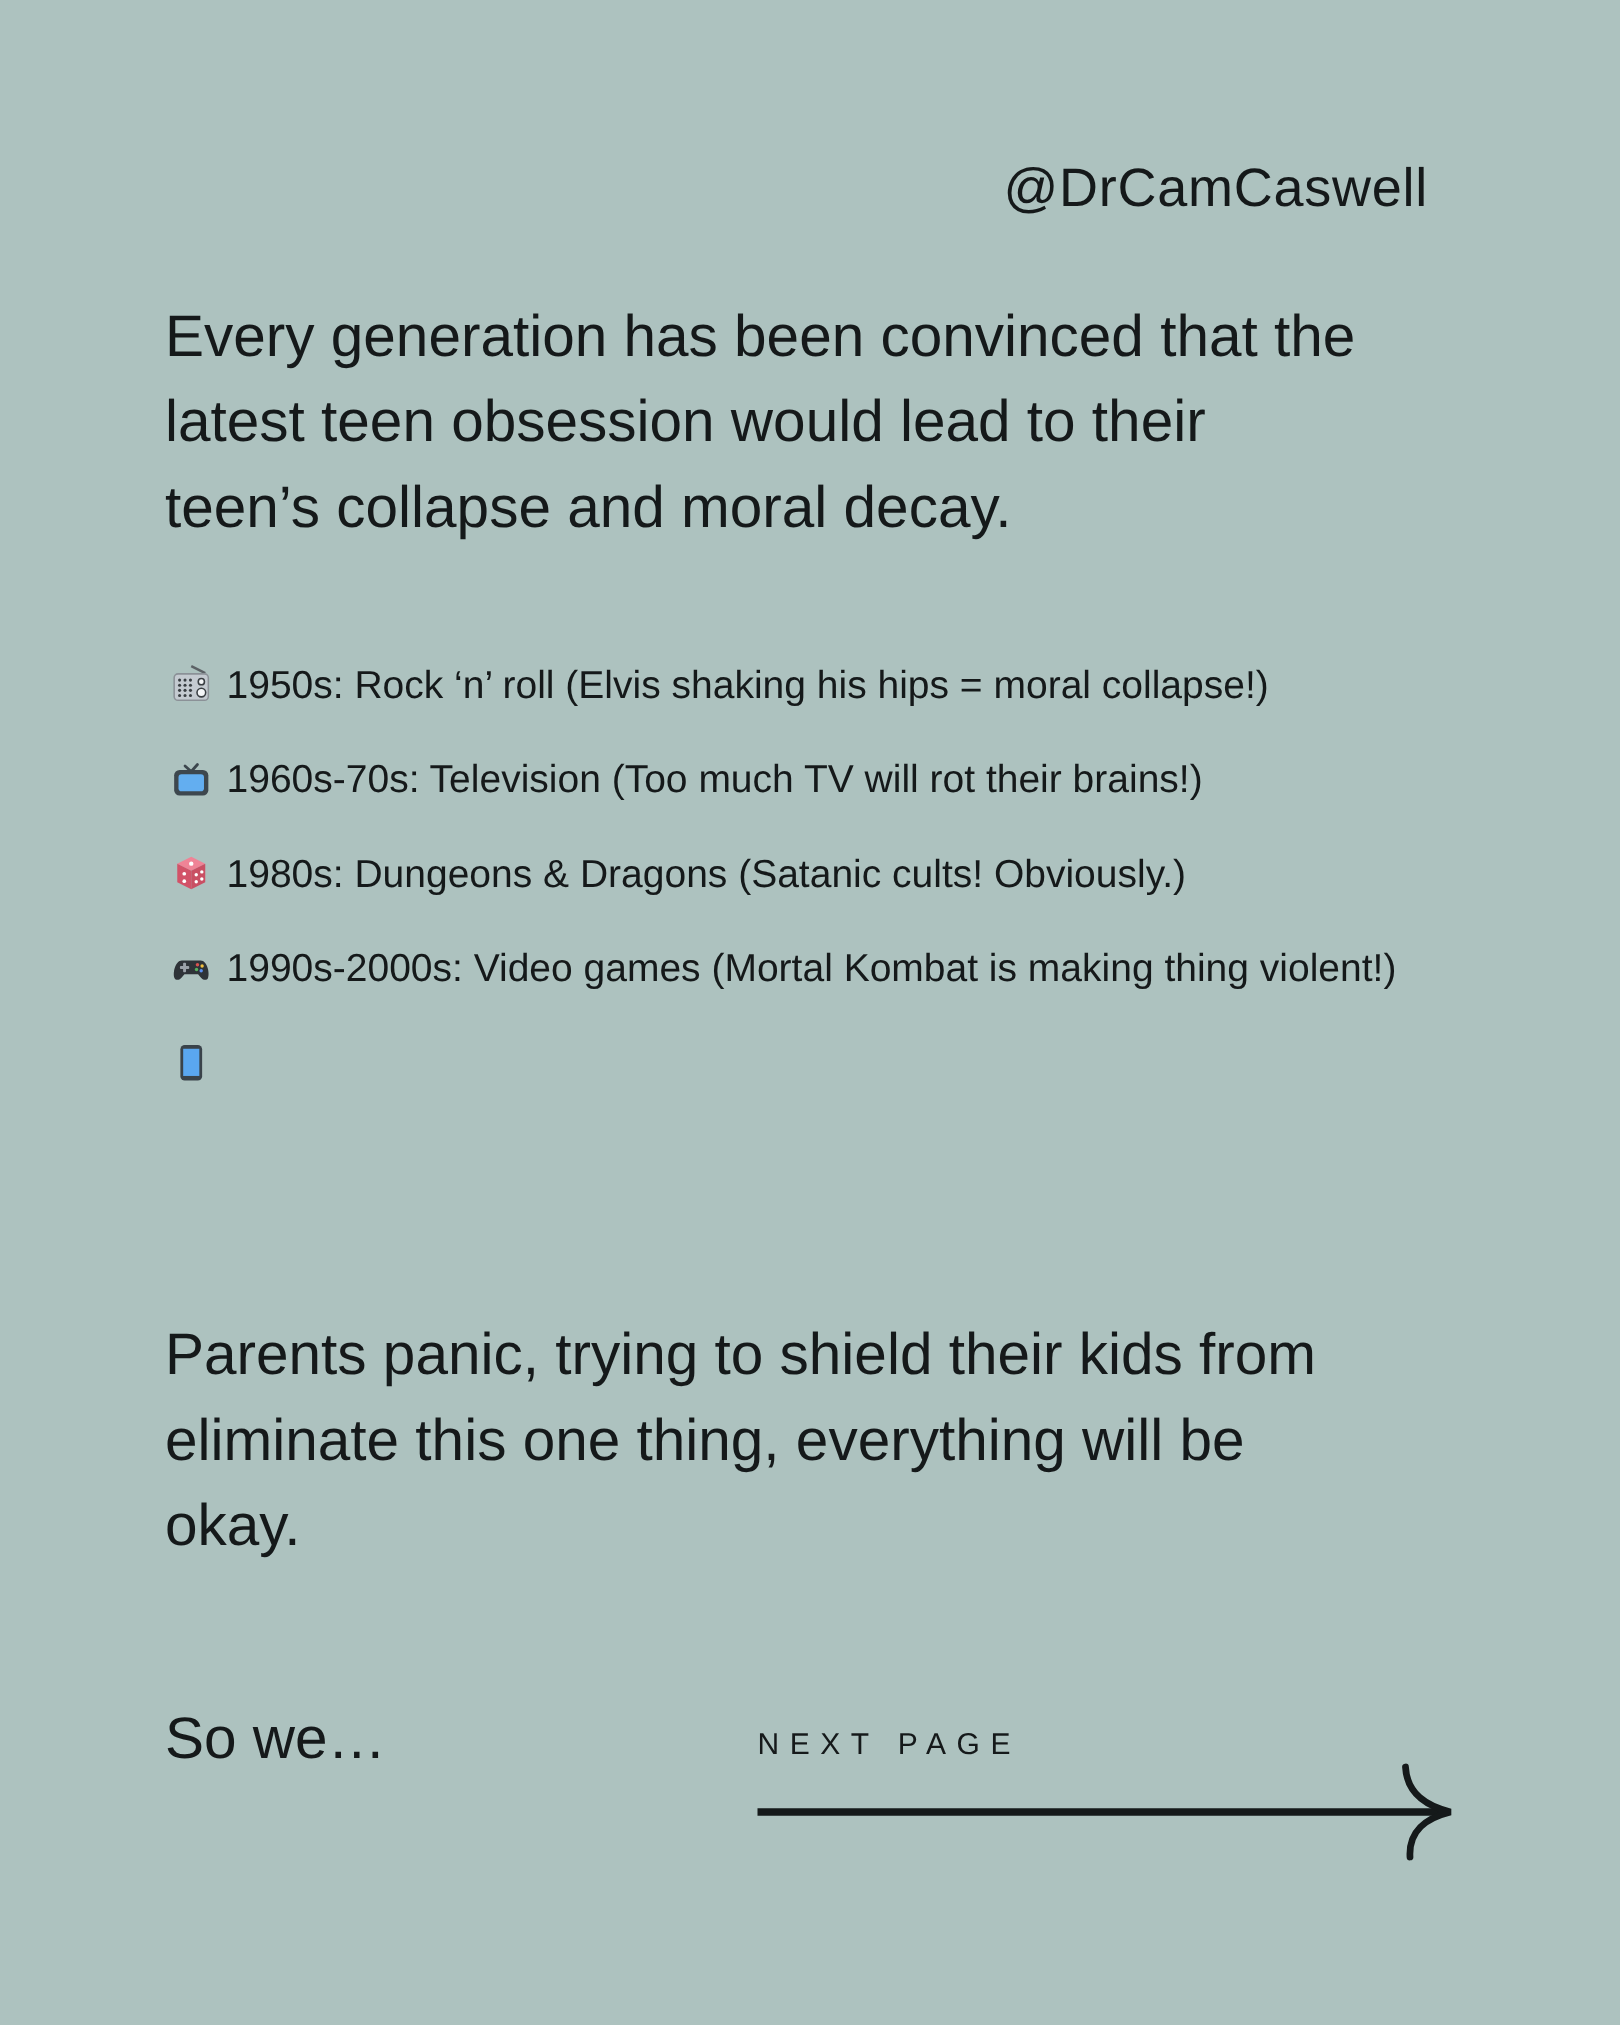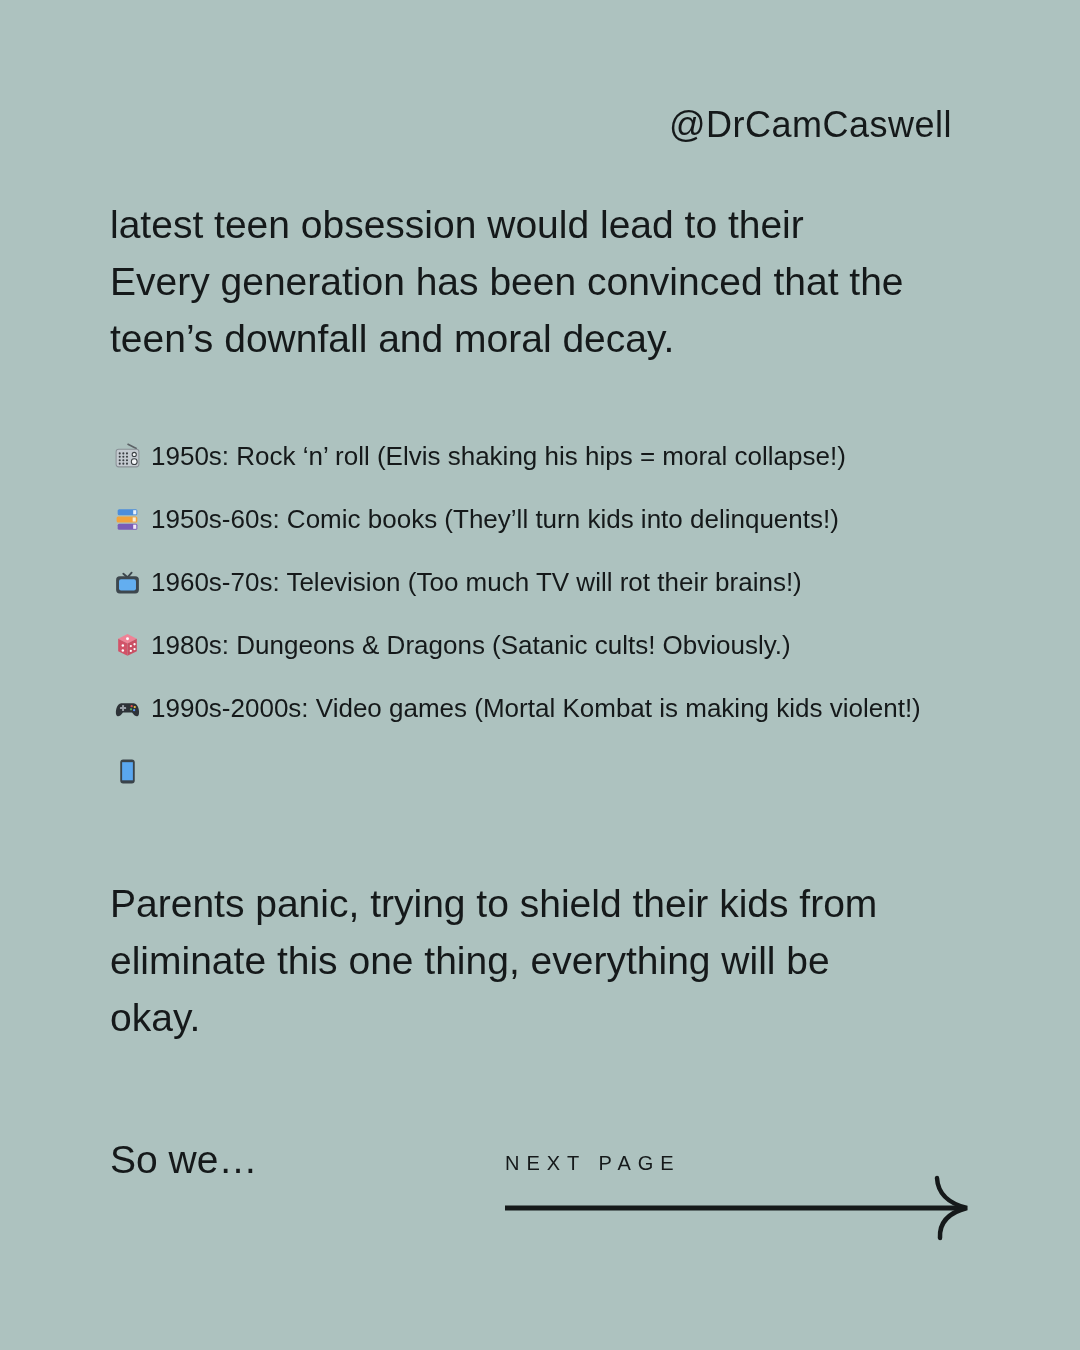--- a/index.html
+++ b/index.html
@@ -86,23 +86,23 @@
   }
 </style>
 </head>
 <body>
 
 <div class="page">
 
   <div class="handle">@DrCamCaswell</div>
 
   <div class="heading">
+    <div>Every generation has been convinced that the</div>
     <div>latest teen obsession would lead to their</div>
-    <div>Every generation has been convinced that the</div>
-    <div>teen’s downfall and moral decay.</div>
+    <div>teen’s collapse and moral decay.</div>
   </div>
 
   <div class="panic-list">
     <div class="list-row">
       <span class="icon-cell">
           <svg width="29" height="29" viewBox="0 0 28 28">
             <line x1="14" y1="2" x2="23" y2="6.5" stroke="#5c6266" stroke-width="1.6"></line>
             <rect x="3" y="7" width="22" height="17" rx="2.5" fill="#c4cad0" stroke="#8b9197" stroke-width="1"></rect>
             <g fill="#3a3f43">
               <circle cx="6.5" cy="11" r="1"></circle>
@@ -116,33 +116,20 @@
               <circle cx="13.5" cy="17.6" r="1"></circle>
               <circle cx="6.5" cy="20.9" r="1"></circle>
               <circle cx="10" cy="20.9" r="1"></circle>
               <circle cx="13.5" cy="20.9" r="1"></circle>
             </g>
             <circle cx="20.5" cy="12" r="2" fill="#f4f6f8" stroke="#3a3f43" stroke-width="1"></circle>
             <circle cx="20.5" cy="19" r="2.8" fill="#f4f6f8" stroke="#3a3f43" stroke-width="1"></circle>
           </svg>
         </span>
       <span>1950s: Rock ‘n’ roll (Elvis shaking his hips = moral collapse!)</span>
-    </div>
-    <div class="list-row">
-      <span class="icon-cell">
-          <svg width="29" height="29" viewBox="0 0 28 28">
-            <rect x="4.5" y="4" width="19" height="6" rx="1.5" fill="#4d8edb"></rect>
-            <rect x="19.5" y="5" width="3" height="4" fill="#eaf1f9"></rect>
-            <rect x="3.5" y="11" width="20" height="6" rx="1.5" fill="#f2a33c"></rect>
-            <rect x="19" y="12" width="3" height="4" fill="#faeed6"></rect>
-            <rect x="4.5" y="18" width="19" height="6" rx="1.5" fill="#7a5cb8"></rect>
-            <rect x="19.5" y="19" width="3" height="4" fill="#f0eaf9"></rect>
-          </svg>
-        </span>
-      <span>1950s-60s: Comic books (They’ll turn kids into delinquents!)</span>
     </div>
     <div class="list-row">
       <span class="icon-cell">
           <svg width="29" height="29" viewBox="0 0 28 28">
             <path d="M10 5.5 L14 9 L18 4.5" stroke="#3d474e" fill="none" stroke-width="1.8" stroke-linecap="round"></path>
             <rect x="3" y="8" width="22" height="16.5" rx="3.5" fill="#3d474e"></rect>
             <rect x="5.8" y="10.8" width="16.4" height="11" rx="2" fill="#63aef0"></rect>
           </svg>
         </span>
       <span>1960s-70s: Television (Too much TV will rot their brains!)</span>
@@ -171,21 +158,21 @@
           <svg width="29" height="29" viewBox="0 0 28 28">
             <path d="M8 9 h12 c4.5 0 6 8.5 4.8 11.2 c-0.9 2 -3.4 1.5 -4.8 -0.4 l-1.6 -2 h-8.8 l-1.6 2 c-1.4 1.9 -3.9 2.4 -4.8 0.4 C2 17.5 3.5 9 8 9 Z" fill="#2e3338"></path>
             <rect x="6.7" y="12.6" width="6" height="1.9" rx="0.6" fill="#9aa1a8"></rect>
             <rect x="8.75" y="10.5" width="1.9" height="6" rx="0.6" fill="#9aa1a8"></rect>
             <circle cx="18" cy="11.8" r="1.1" fill="#d9534f"></circle>
             <circle cx="21" cy="12.6" r="1.1" fill="#f0c040"></circle>
             <circle cx="17.4" cy="14.8" r="1.1" fill="#58b05e"></circle>
             <circle cx="20.4" cy="15.6" r="1.1" fill="#5b8ff0"></circle>
           </svg>
         </span>
-      <span>1990s-2000s: Video games (Mortal Kombat is making kids violent!)</span>
+      <span>1990s-2000s: Video games (Mortal Kombat is making thing violent!)</span>
     </div>
     <div class="list-row">
       <span class="icon-cell">
           <svg width="29" height="29" viewBox="0 0 28 28">
             <rect x="7" y="2.5" width="14" height="23" rx="2.8" fill="#3a434a"></rect>
             <rect x="8.8" y="5" width="10.4" height="17.5" fill="#5aa7f0"></rect>
           </svg>
         </span>
     </div>
   </div>

